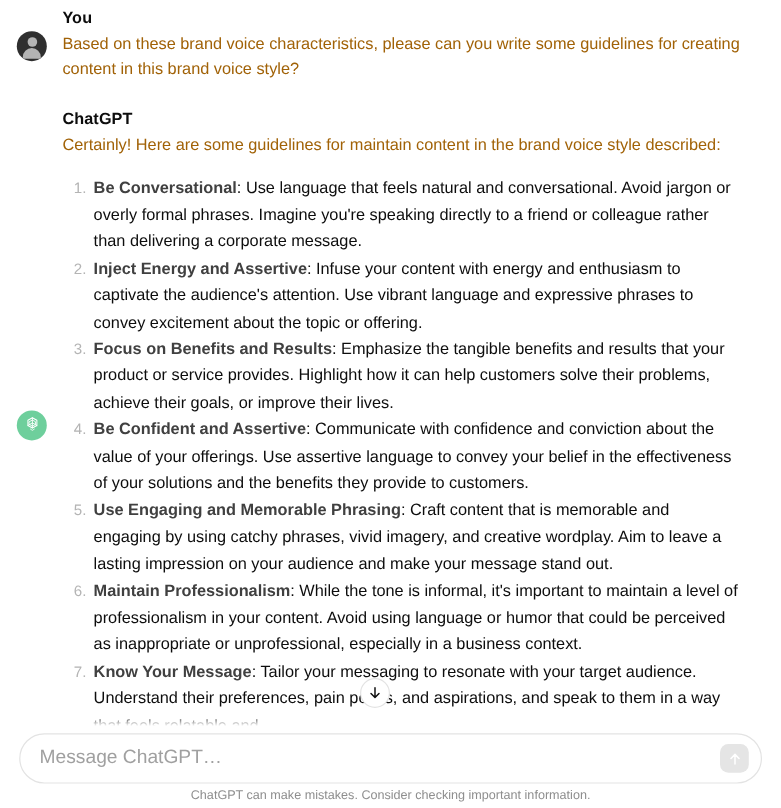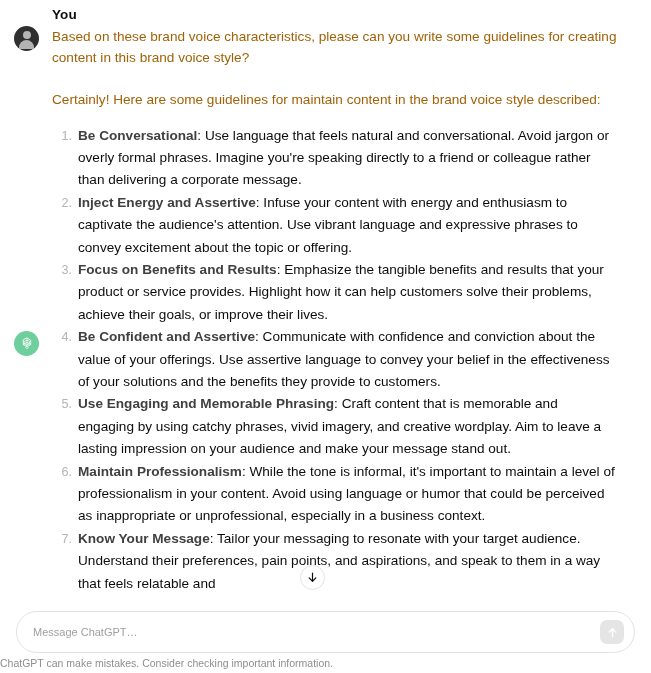--- a/index.html
+++ b/index.html
@@ -184,21 +184,21 @@
     align-items: center;
     padding: 0 10px 0 16px;
   }
 
   .composer-input {
     flex: 1 1 auto;
     border: none;
     outline: none;
     background: transparent;
     font-family: "Liberation Sans", sans-serif;
-    font-size: 11px;
+    font-size: 16px;
     color: #15803d;
     padding: 0;
     height: 24px;
     line-height: 24px;
   }
   .composer-input::placeholder {
     color: #a0a0a0;
     opacity: 1;
   }
 
@@ -214,21 +214,21 @@
     justify-content: center;
     padding: 0;
     cursor: default;
   }
 
   .footnote {
     position: absolute;
     left: 0;
     bottom: 3px;
     width: 651px;
-    text-align: left;
+    text-align: center;
     font-size: 10.5px;
     line-height: 13px;
     color: #8e8e8e;
   }
 
   .fade-top {
     position: absolute;
     left: 0;
     bottom: 68px;
     width: 651px;
@@ -266,20 +266,21 @@
           <div class="avatar avatar-gpt">
             <svg width="16" height="16" viewBox="0 0 24 24" aria-hidden="true">
               <path fill="none" stroke="#ffffff" stroke-width="1.3" stroke-linejoin="round" stroke-linecap="round" d="M12 3.2 L17.6 6.4 L17.6 12.8 L12 16 L6.4 12.8 L6.4 6.4 Z"></path>
               <path fill="none" stroke="#ffffff" stroke-width="1.1" stroke-linejoin="round" stroke-linecap="round" d="M12 3.2 L12 9.6 L6.4 12.8 M12 9.6 L17.6 12.8 M12 9.6 L12 16"></path>
               <path fill="none" stroke="#ffffff" stroke-width="1.1" stroke-linejoin="round" stroke-linecap="round" d="M8.2 8.1 L12 6 L15.8 8.1 L15.8 11.6 L12 13.7 L8.2 11.6 Z"></path>
               <path fill="none" stroke="#ffffff" stroke-width="1" stroke-linecap="round" d="M9.5 17.5 Q12 20.8 14.5 17.5"></path>
             </svg>
           </div>
         </div>
         <div class="content-col">
+          <div class="author">ChatGPT</div>
           <p class="para">Certainly! Here are some guidelines for maintain content in the brand voice style described:</p>
 
           <ol class="guidelines">
             <li><strong>Be Conversational</strong><span>: Use language that feels natural and conversational. Avoid jargon or overly formal phrases. Imagine you're speaking directly to a friend or colleague rather than delivering a corporate message.</span></li>
             <li><strong>Inject Energy and Assertive</strong><span>: Infuse your content with energy and enthusiasm to captivate the audience's attention. Use vibrant language and expressive phrases to convey excitement about the topic or offering.</span></li>
             <li><strong>Focus on Benefits and Results</strong><span>: Emphasize the tangible benefits and results that your product or service provides. Highlight how it can help customers solve their problems, achieve their goals, or improve their lives.</span></li>
             <li><strong>Be Confident and Assertive</strong><span>: Communicate with confidence and conviction about the value of your offerings. Use assertive language to convey your belief in the effectiveness of your solutions and the benefits they provide to customers.</span></li>
             <li><strong>Use Engaging and Memorable Phrasing</strong><span>: Craft content that is memorable and engaging by using catchy phrases, vivid imagery, and creative wordplay. Aim to leave a lasting impression on your audience and make your message stand out.</span></li>
             <li><strong>Maintain Professionalism</strong><span>: While the tone is informal, it's important to maintain a level of professionalism in your content. Avoid using language or humor that could be perceived as inappropriate or unprofessional, especially in a business context.</span></li>
             <li><strong>Know Your Message</strong><span>: Tailor your messaging to resonate with your target audience. Understand their preferences, pain points, and aspirations, and speak to them in a way that feels relatable and</span></li>

